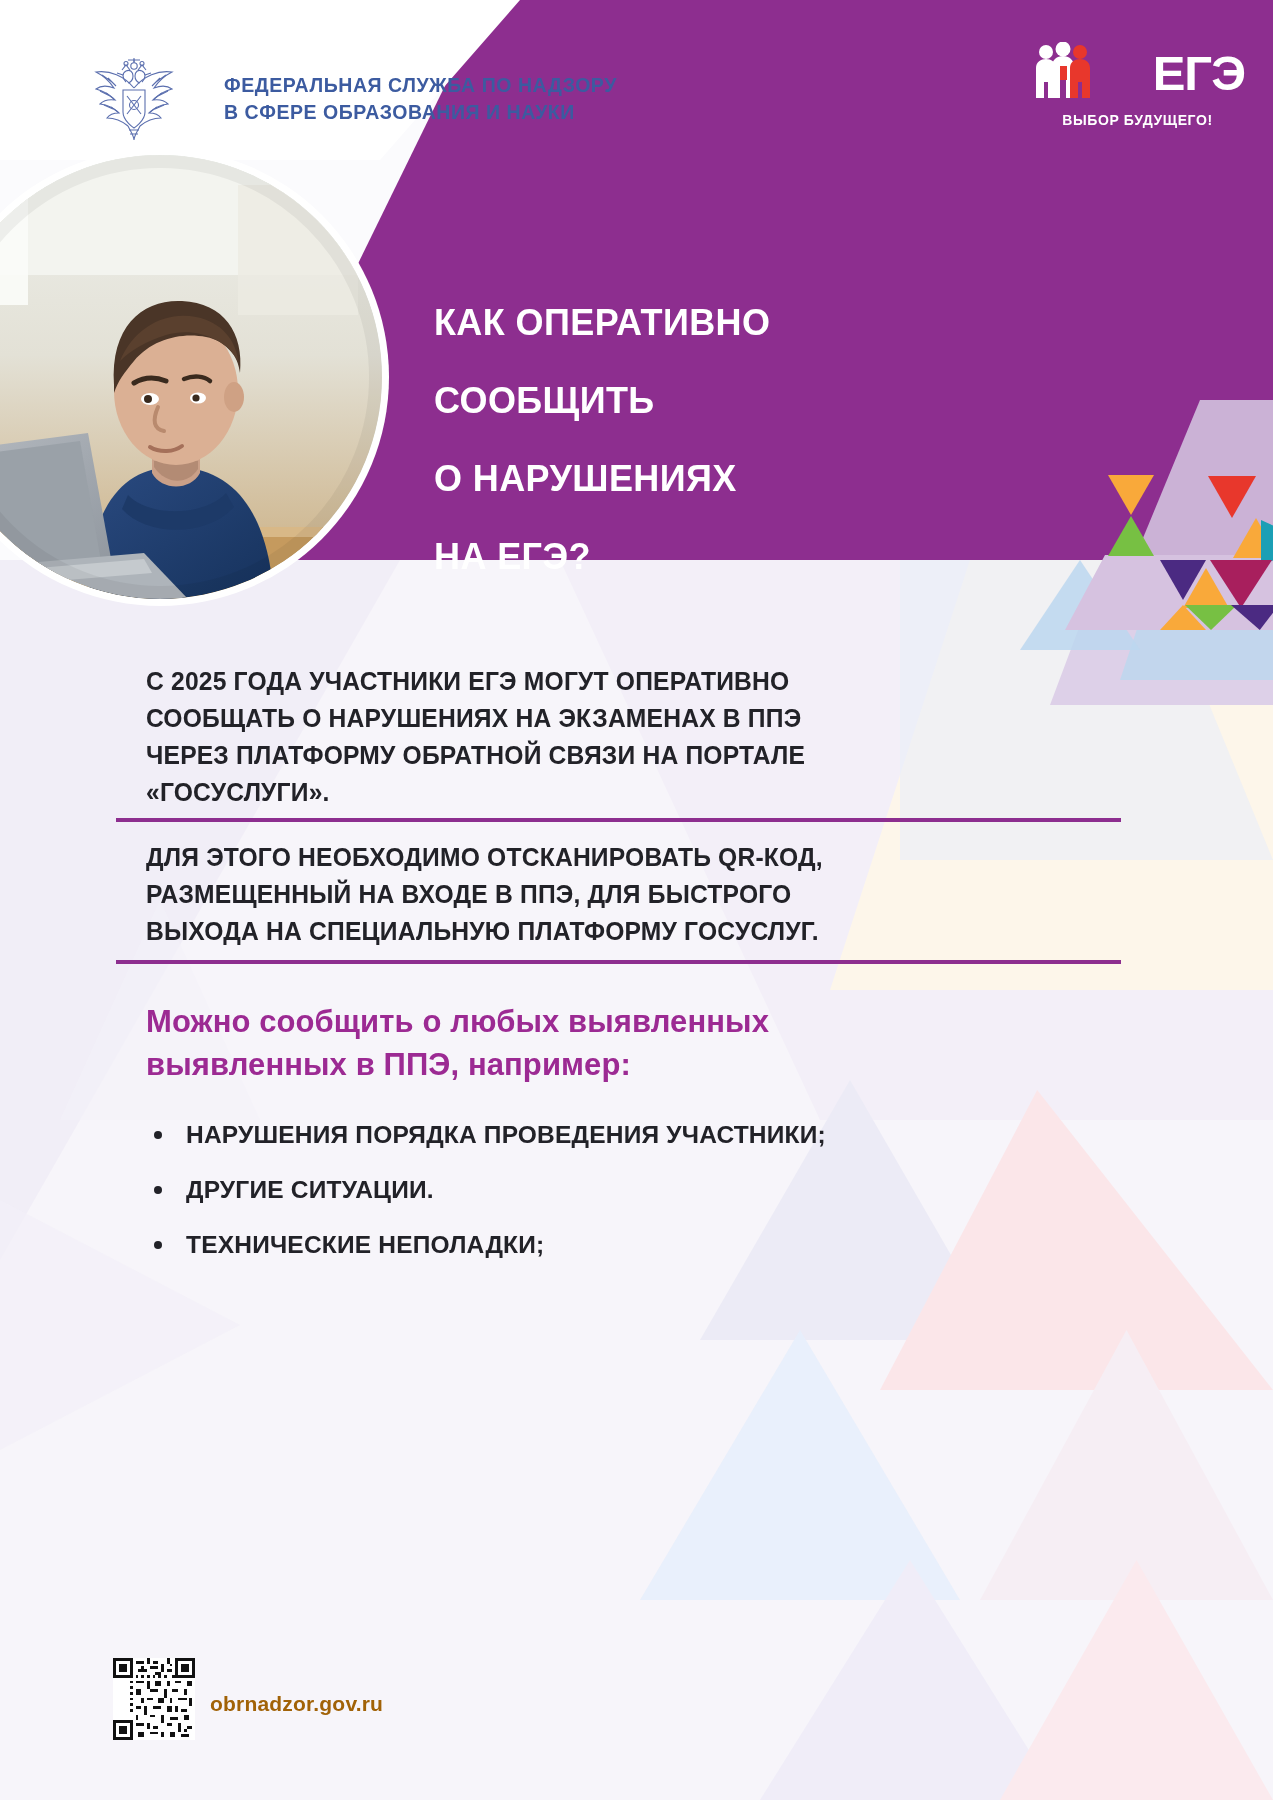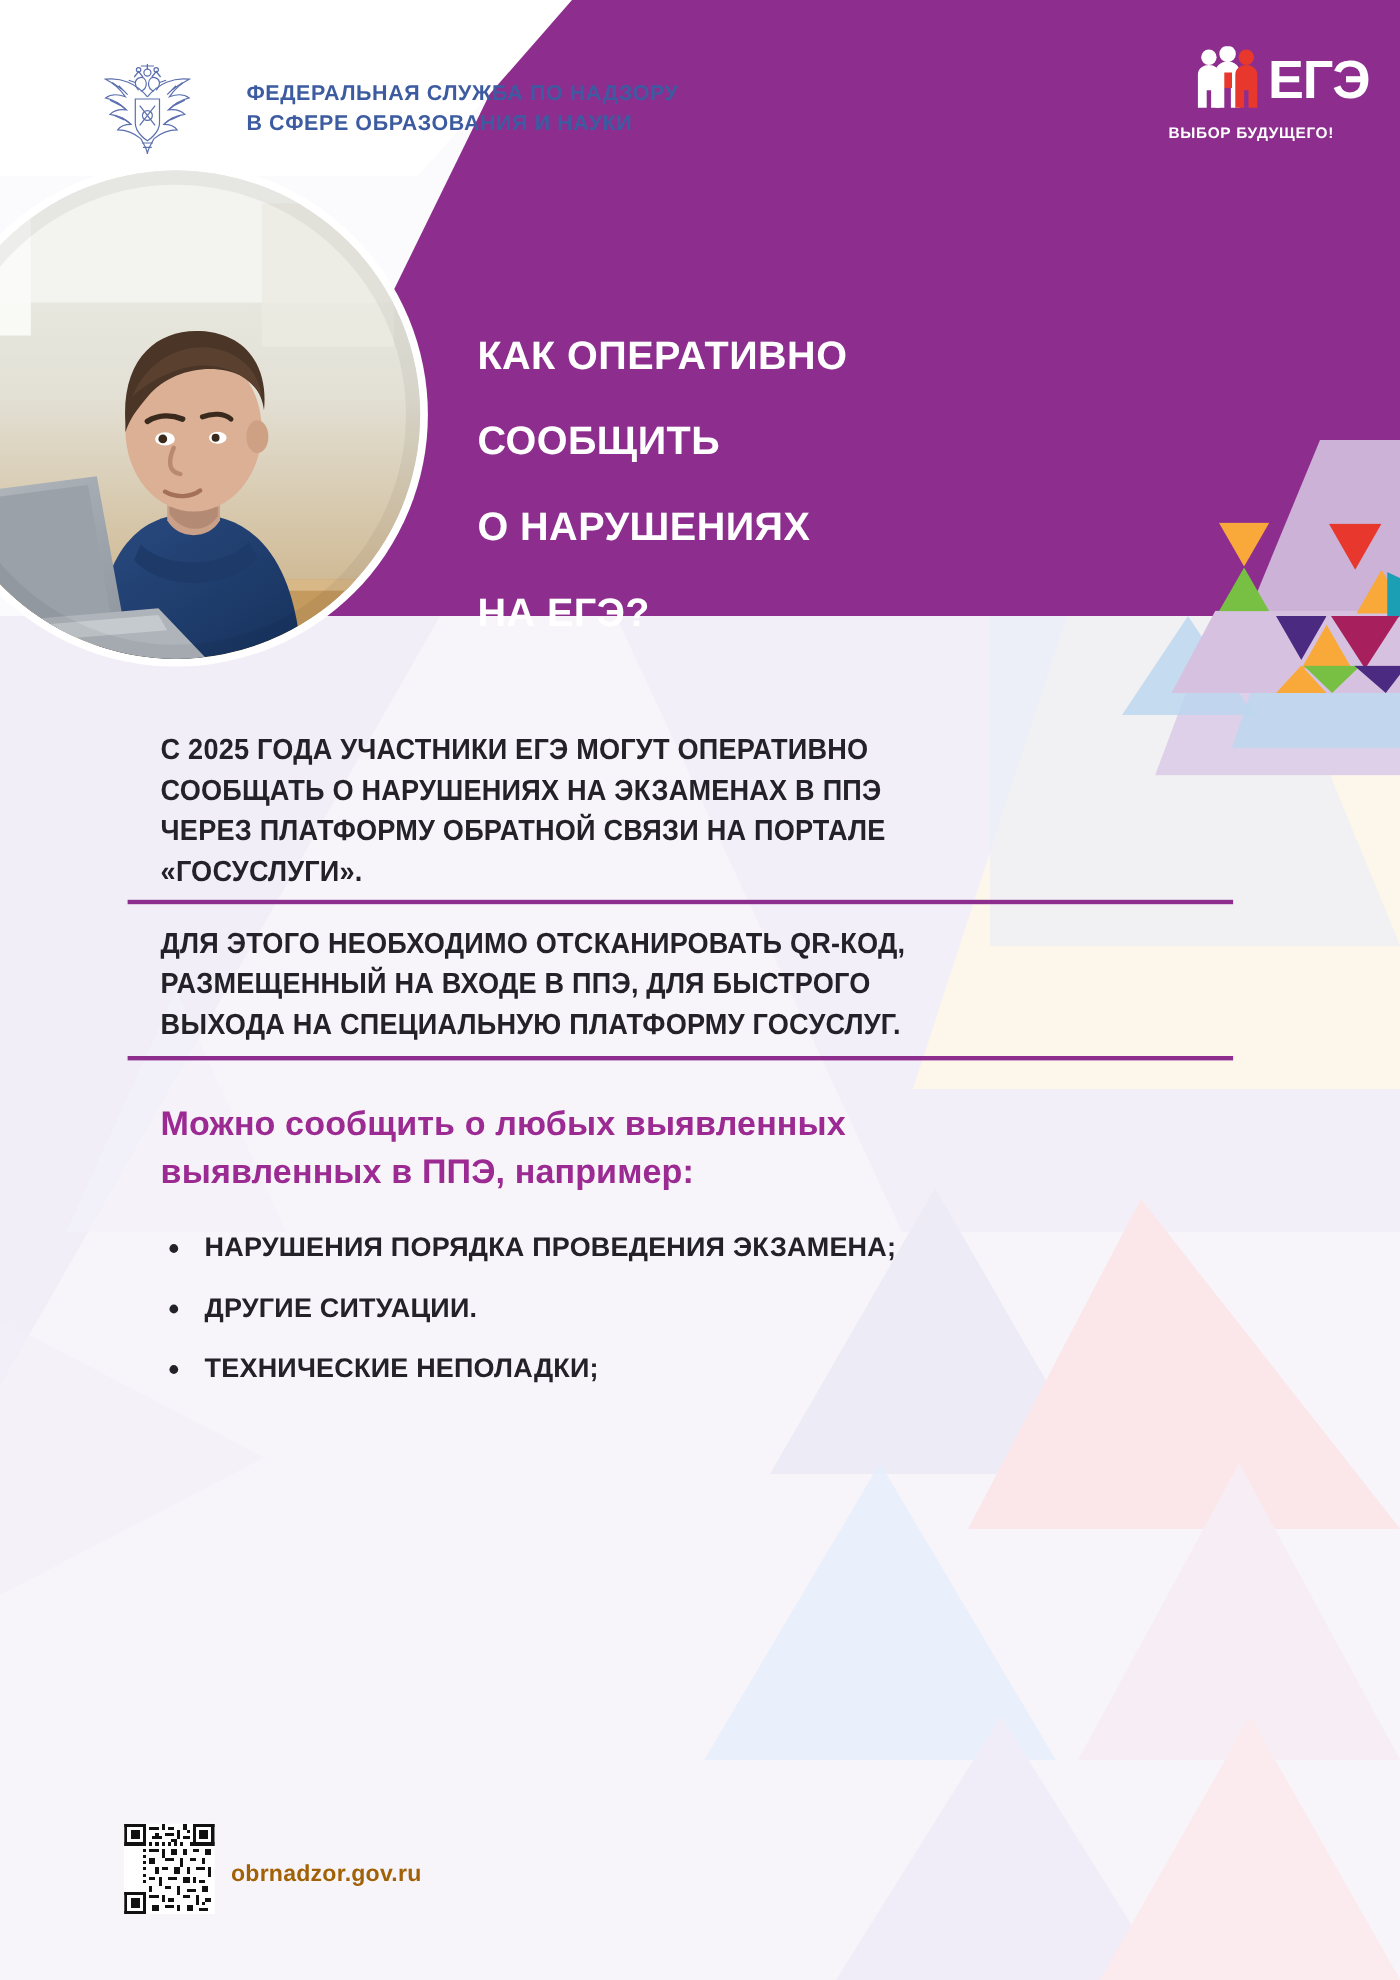--- a/index.html
+++ b/index.html
@@ -36,21 +36,21 @@
   }
 
   
   .gerb{position:absolute;left:88px;top:58px;width:92px;height:82px;z-index:6;}
   .fed-text{
     position:absolute;left:224px;top:72px;z-index:6;
     color:#3c5ba0;font-size:19.5px;font-weight:700;letter-spacing:.55px;
     line-height:27px;white-space:pre-line;
   }
   .ege-logo{position:absolute;right:28px;top:42px;z-index:6;text-align:center;width:215px;}
-  .ege-row{display:flex;align-items:center;justify-content:flex-end;gap:6px;}
+  .ege-row{display:flex;align-items:center;justify-content:space-between;gap:6px;}
   .ege-mark{width:64px;height:62px;position:relative;}
   .ege-word{color:#ffffff;font-size:49px;font-weight:700;letter-spacing:-1px;line-height:1;}
   .ege-tag{color:#ffffff;font-size:14px;font-weight:700;letter-spacing:.6px;margin-top:8px;}
 
   
   .headline{
     position:absolute;left:434px;top:284px;z-index:6;
     color:#ffffff;font-size:36px;font-weight:700;line-height:78px;
     letter-spacing:.4px;white-space:pre-line;
   }
@@ -342,21 +342,21 @@
     <div class="para" id="para2">ДЛЯ ЭТОГО НЕОБХОДИМО ОТСКАНИРОВАТЬ QR-КОД,
 РАЗМЕЩЕННЫЙ НА ВХОДЕ В ППЭ, ДЛЯ БЫСТРОГО
 ВЫХОДА НА СПЕЦИАЛЬНУЮ ПЛАТФОРМУ ГОСУСЛУГ.</div>
 
     <div class="divider" id="div2"></div>
 
     <div class="subhead">Можно  сообщить о любых выявленных
 выявленных в ППЭ, например:</div>
 
     <ul class="bullets">
-      <li class="bullet">НАРУШЕНИЯ ПОРЯДКА ПРОВЕДЕНИЯ ЭКЗАМЕНА;</li>
+      <li class="bullet">НАРУШЕНИЯ ПОРЯДКА ПРОВЕДЕНИЯ УЧАСТНИКИ;</li>
       <li class="bullet">ДРУГИЕ СИТУАЦИИ.</li>
       <li class="bullet">ТЕХНИЧЕСКИЕ НЕПОЛАДКИ;</li>
     </ul>
   </div>
 
   <div class="qr">
     <svg viewBox="0 0 29 29" width="82" height="82" shape-rendering="crispEdges">
       <rect width="29" height="29" fill="#ffffff"></rect>
       <g fill="#111111">
 

